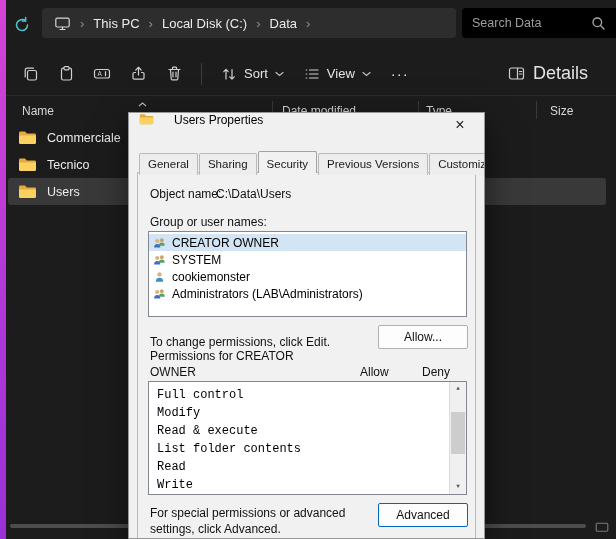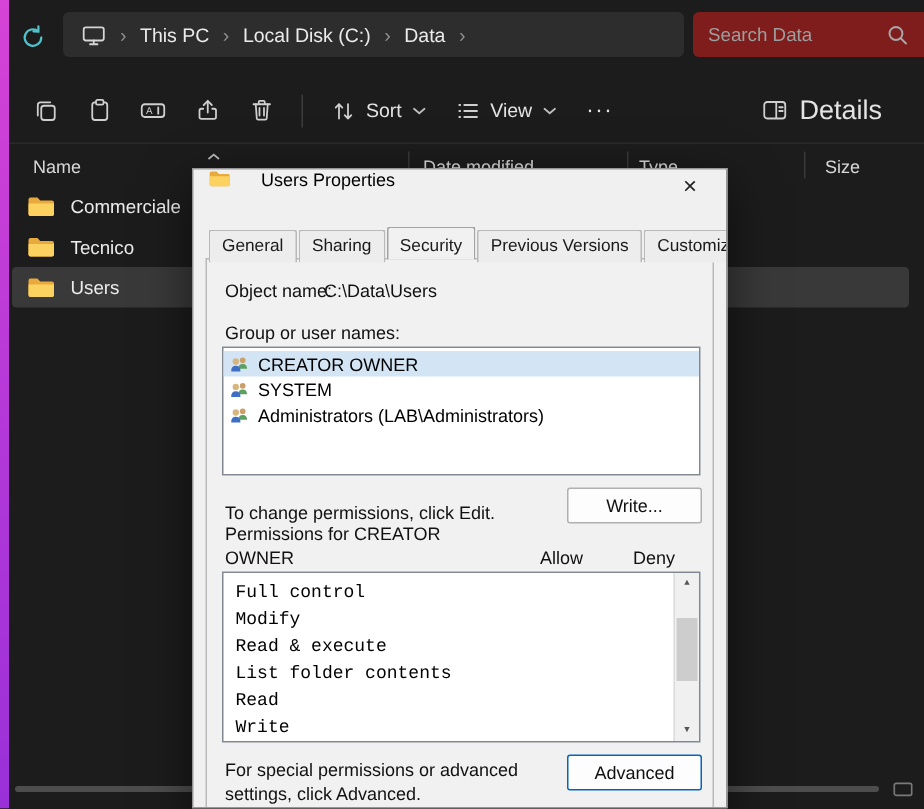--- a/index.html
+++ b/index.html
@@ -8,21 +8,21 @@
 
   .accent { position:absolute; left:0; top:0; width:6px; height:100%; z-index:4;
             background:linear-gradient(180deg,#d643d6 0%, #b238d8 55%, #9a30d8 100%); }
 
   
   .refresh { position:absolute; left:11px; top:14px; width:22px; height:22px; display:flex; align-items:center; justify-content:center; border-radius:4px; }
   .crumbbar { position:absolute; left:42px; top:8px; width:414px; height:30px; background:#2d2d2d; border-radius:4px;
               display:flex; align-items:center; gap:9px; padding:0 12px; font-size:13px; }
   .crumb { color:#ebebeb; white-space:nowrap; }
   .chev { color:#8f8f8f; font-size:13px; line-height:1; }
-  .searchbar { position:absolute; left:462px; top:8px; width:154px; height:30px; background:#7f1d1d; border-radius:4px 0 0 4px;
+  .searchbar { position:absolute; left:462px; top:8px; width:154px; height:30px; background:#000000; border-radius:4px 0 0 4px;
                display:flex; align-items:center; padding:0 10px; }
   .searchbar input { flex:1; background:transparent; border:none; outline:none; color:#c9c9c9; font-size:12.5px; font-family:inherit; min-width:0; }
   .searchbar input::placeholder { color:#9e9e9e; }
 
   
   .toolbar { position:absolute; left:6px; right:0; top:52px; height:44px; display:flex; align-items:center; padding:0 6px;
              border-bottom:1px solid #2a2a2a; }
   .tbtn { width:36px; height:34px; display:flex; align-items:center; justify-content:center; border-radius:4px; }
   .tsep { width:1px; height:22px; background:#3c3c3c; margin:0 9px; }
   .tmenu { display:flex; align-items:center; gap:7px; padding:0 10px; height:34px; border-radius:4px; font-size:13px; color:#e4e4e4; }
@@ -275,31 +275,38 @@
           <svg width="13" height="12" viewBox="0 0 13 12">
             <circle cx="8.8" cy="3.2" r="1.9" fill="#caa06a"></circle>
             <path d="M5.9 8.8 Q5.9 5.6 8.8 5.6 Q11.7 5.6 11.7 8.8 Z" fill="#5aa05e"></path>
             <circle cx="4.2" cy="4" r="2.1" fill="#d8b57f"></circle>
             <path d="M1.1 10.6 Q1.1 6.9 4.2 6.9 Q7.3 6.9 7.3 10.6 Z" fill="#3e6fc4"></path>
           </svg>
           <span>SYSTEM</span>
         </div>
         <div class="grow">
           <svg width="13" height="12" viewBox="0 0 13 12">
+            <circle cx="6.5" cy="3.4" r="2.2" fill="#d8b57f"></circle>
+            <path d="M2.8 10.8 Q2.8 6.8 6.5 6.8 Q10.2 6.8 10.2 10.8 Z" fill="#3e8fc4"></path>
+          </svg>
+          <span>cookiemonster</span>
+        </div>
+        <div class="grow">
+          <svg width="13" height="12" viewBox="0 0 13 12">
             <circle cx="8.8" cy="3.2" r="1.9" fill="#caa06a"></circle>
             <path d="M5.9 8.8 Q5.9 5.6 8.8 5.6 Q11.7 5.6 11.7 8.8 Z" fill="#5aa05e"></path>
             <circle cx="4.2" cy="4" r="2.1" fill="#d8b57f"></circle>
             <path d="M1.1 10.6 Q1.1 6.9 4.2 6.9 Q7.3 6.9 7.3 10.6 Z" fill="#3e6fc4"></path>
           </svg>
           <span>Administrators (LAB\Administrators)</span>
         </div>
       </div>
 
       <span class="hintrow">To change permissions, click Edit.</span>
-      <button class="btn editbtn">Write...</button>
+      <button class="btn editbtn">Allow...</button>
 
       <span class="permlabel">Permissions for CREATOR OWNER</span>
       <span class="allow">Allow</span>
       <span class="deny">Deny</span>
 
       <div class="permlist">
         <div class="rows">
           <div class="prow">Full control</div>
           <div class="prow">Modify</div>
           <div class="prow">Read &amp; execute</div>

